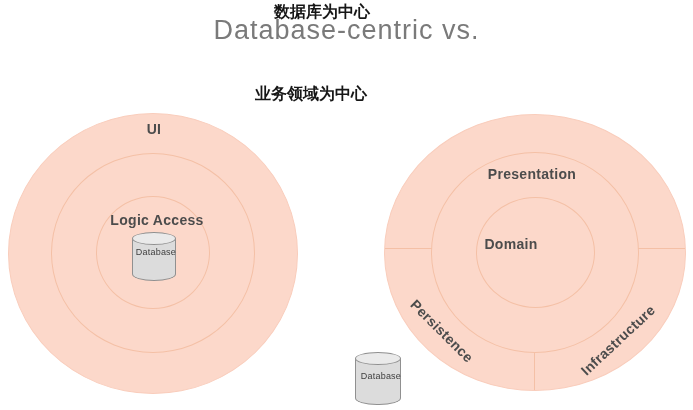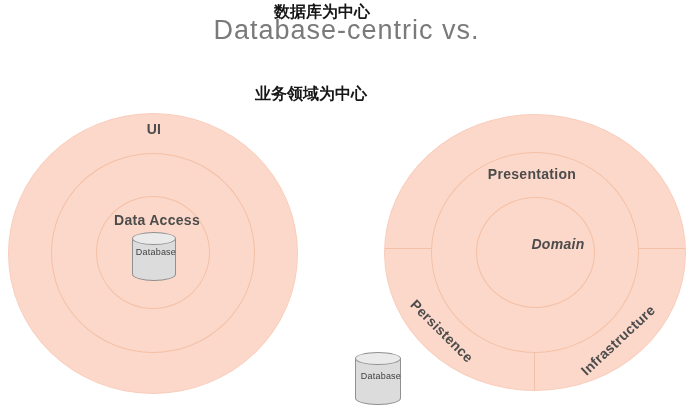--- a/index.html
+++ b/index.html
@@ -70,38 +70,38 @@
     <div>Database-centric vs.</div>
   </div>
 
   <div class="cn-line" style="left:311px;top:84px;">业务领域为中心</div>
 
   <div class="ring outer" style="left:8px;top:113px;width:290px;height:281px;"></div>
   <div class="ring inner-ring" style="left:51px;top:153px;width:204px;height:200px;"></div>
   <div class="ring inner-ring" style="left:96px;top:196px;width:114px;height:113px;"></div>
 
   <div class="layer-label" style="left:154px;top:121px;">UI</div>
-  <div class="layer-label" style="left:157px;top:212px;">Data Access</div>
+  <div class="layer-label" style="left:157px;top:212px;">Logic Access</div>
 
   <div class="cylinder" style="left:132px;top:232px;width:44px;height:49px;">
     <div class="cyl-body"></div>
     <div class="cyl-top"></div>
     <div class="cyl-label">Database</div>
   </div>
 
   <div class="ring outer" style="left:384px;top:114px;width:302px;height:277px;"></div>
   <div class="ring inner-ring" style="left:431px;top:152px;width:208px;height:201px;"></div>
   <div class="ring inner-ring" style="left:476px;top:197px;width:119px;height:111px;"></div>
 
   <div class="divider-h" style="left:385px;top:248px;width:47px;"></div>
   <div class="divider-h" style="left:638px;top:248px;width:47px;"></div>
   <div class="divider-v" style="left:534px;top:353px;height:37px;"></div>
 
   <div class="layer-label" style="left:532px;top:166px;">Presentation</div>
-  <div class="layer-label" style="left:558px;top:236px;font-style:italic;">Domain</div>
+  <div class="layer-label" style="left:511px;top:236px;">Domain</div>
 
   <div class="rot-label" style="left:442px;top:331px;">Persistence</div>
   <div class="rot-label ccw" style="left:618px;top:340px;">Infrastructure</div>
 
   <div class="cylinder" style="left:355px;top:352px;width:46px;height:53px;">
     <div class="cyl-body"></div>
     <div class="cyl-top"></div>
     <div class="cyl-label">Database</div>
   </div>
 

